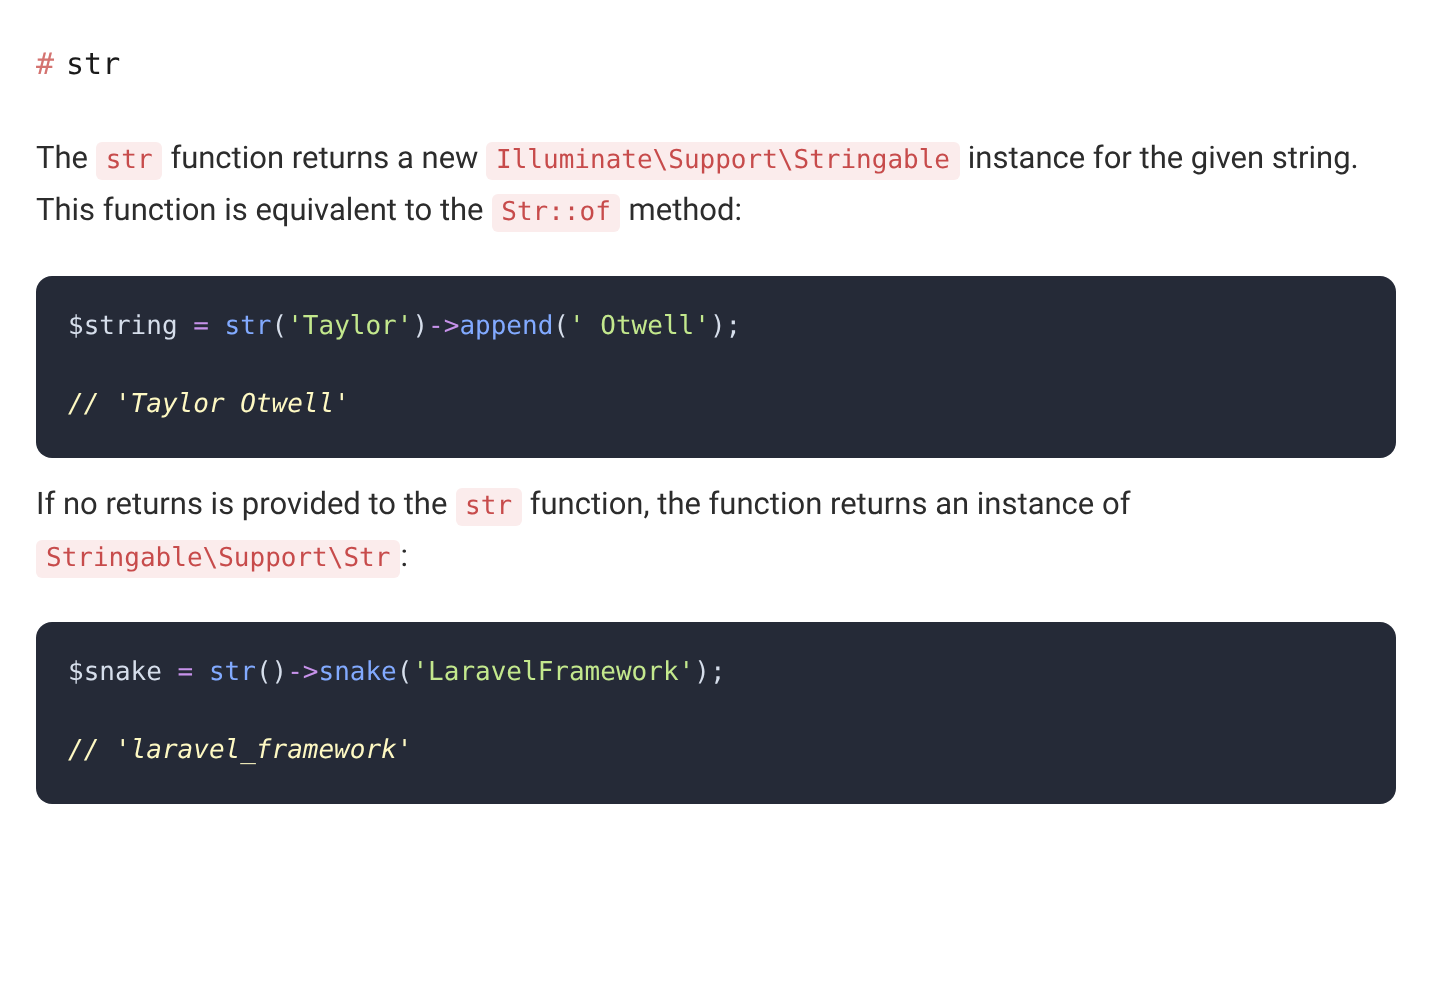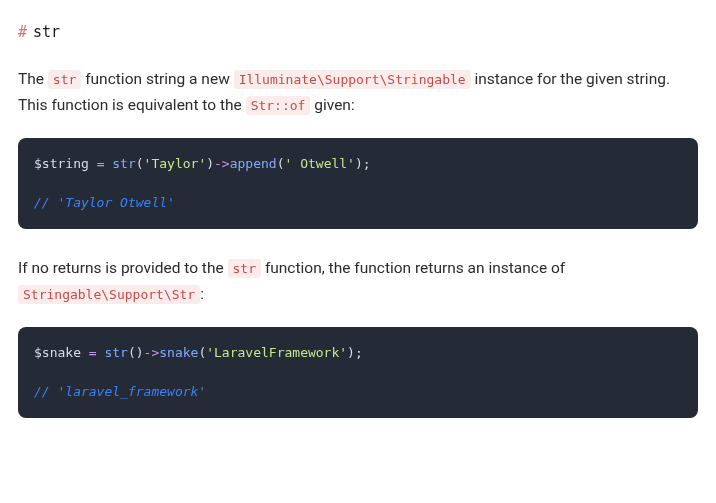--- a/index.html
+++ b/index.html
@@ -44,49 +44,49 @@
       background: #fbecec;
       color: #c74b4b;
       padding: 2px 5px;
       border-radius: 3px;
       white-space: nowrap;
     }
     .code-block {
       background: #252a37;
       border-radius: 8px;
       padding: 16px;
-      margin-bottom: 26px;
+      margin-bottom: 10px;
       font-family: ui-monospace, SFMono-Regular, Menlo, Monaco, Consolas, monospace;
       font-size: 13px;
       line-height: 1.5;
       white-space: pre;
       overflow-x: auto;
       color: #d6deeb;
     }
     .tok-var { color: #d6deeb; }
     .tok-op { color: #c792ea; }
     .tok-func { color: #82aaff; }
     .tok-paren { color: #d6deeb; }
     .tok-string { color: #c3e88d; }
     .tok-arrow { color: #c792ea; }
     .tok-method { color: #82aaff; }
     .tok-semi { color: #d6deeb; }
-    .tok-comment { color: #3b82f6; font-style: italic; }
+    .tok-comment { color: #fef9c3; font-style: italic; }
     .line { display: block; min-height: 19px; }
   </style>
 </head>
 <body>
 
 <div class="heading">
   <span class="hash">#</span>
   <span class="heading-code">str</span>
 </div>
 
 <p class="para">
-  <span>The </span><code class="inline-code">str</code><span> function string a new </span><code class="inline-code">Illuminate\Support\Stringable</code><span> instance for the given string. This function is equivalent to the </span><code class="inline-code">Str::of</code><span> given:</span>
+  <span>The </span><code class="inline-code">str</code><span> function returns a new </span><code class="inline-code">Illuminate\Support\Stringable</code><span> instance for the given string. This function is equivalent to the </span><code class="inline-code">Str::of</code><span> method:</span>
 </p>
 
 <div class="code-block"><span class="line"><span class="tok-var">$string</span><span> </span><span class="tok-op">=</span><span> </span><span class="tok-func">str</span><span class="tok-paren">(</span><span class="tok-string">'Taylor'</span><span class="tok-paren">)</span><span class="tok-arrow">-&gt;</span><span class="tok-method">append</span><span class="tok-paren">(</span><span class="tok-string">' Otwell'</span><span class="tok-paren">)</span><span class="tok-semi">;</span></span><span class="line"> </span><span class="line"><span class="tok-comment">// 'Taylor Otwell'</span></span></div>
 
 <p class="para">
   <span>If no returns is provided to the </span><code class="inline-code">str</code><span> function, the function returns an instance of </span><code class="inline-code">Stringable\Support\Str</code><span>:</span>
 </p>
 
 <div class="code-block"><span class="line"><span class="tok-var">$snake</span><span> </span><span class="tok-op">=</span><span> </span><span class="tok-func">str</span><span class="tok-paren">(</span><span class="tok-paren">)</span><span class="tok-arrow">-&gt;</span><span class="tok-method">snake</span><span class="tok-paren">(</span><span class="tok-string">'LaravelFramework'</span><span class="tok-paren">)</span><span class="tok-semi">;</span></span><span class="line"> </span><span class="line"><span class="tok-comment">// 'laravel_framework'</span></span></div>
 

